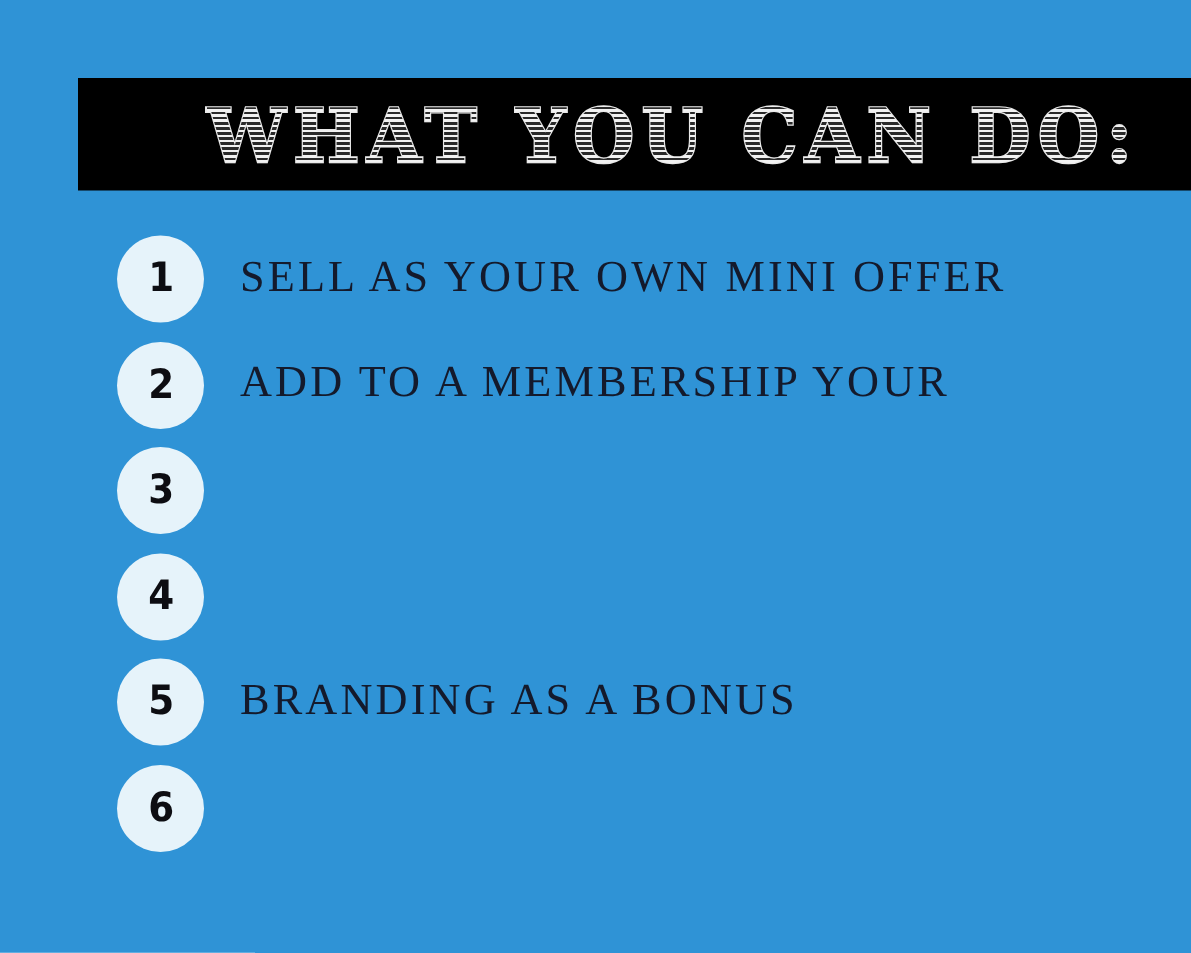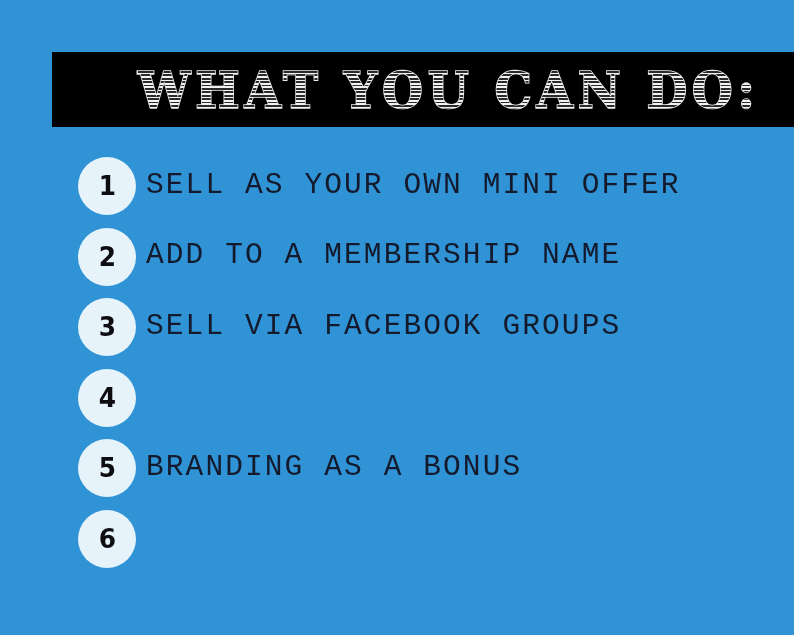--- a/index.html
+++ b/index.html
@@ -116,22 +116,22 @@
     font-family: "DejaVu Sans", "Liberation Sans", sans-serif;
     font-weight: 700;
     font-size: 27px;
     color: #0d0d12;
     line-height: 1;
     transform: scaleX(0.92);
     margin-top: -1px;
   }
 
   .item-label {
-    margin-left: 10px;
-    font-family: Liberation Mono, monospace;
+    margin-left: 24px;
+    font-family: Liberation Serif, serif;
     font-weight: 400;
     font-size: 29.5px;
     letter-spacing: 2.1px;
     color: #141a2c;
     white-space: nowrap;
     line-height: 1;
     margin-top: -1px;
   }
 </style>
 </head>
@@ -152,28 +152,27 @@
       <div class="badge">
         <span class="badge-number">1</span>
       </div>
       <span class="item-label">SELL AS YOUR OWN MINI OFFER</span>
     </div>
 
     <div class="list-item" style="top: 100.6px;">
       <div class="badge">
         <span class="badge-number">2</span>
       </div>
-      <span class="item-label">ADD TO A MEMBERSHIP NAME</span>
+      <span class="item-label">ADD TO A MEMBERSHIP YOUR</span>
     </div>
 
     <div class="list-item" style="top: 171.2px;">
       <div class="badge">
         <span class="badge-number">3</span>
       </div>
-      <span class="item-label">SELL VIA FACEBOOK GROUPS</span>
     </div>
 
     <div class="list-item" style="top: 241.8px;">
       <div class="badge">
         <span class="badge-number">4</span>
       </div>
     </div>
 
     <div class="list-item" style="top: 312.4px;">
       <div class="badge">

